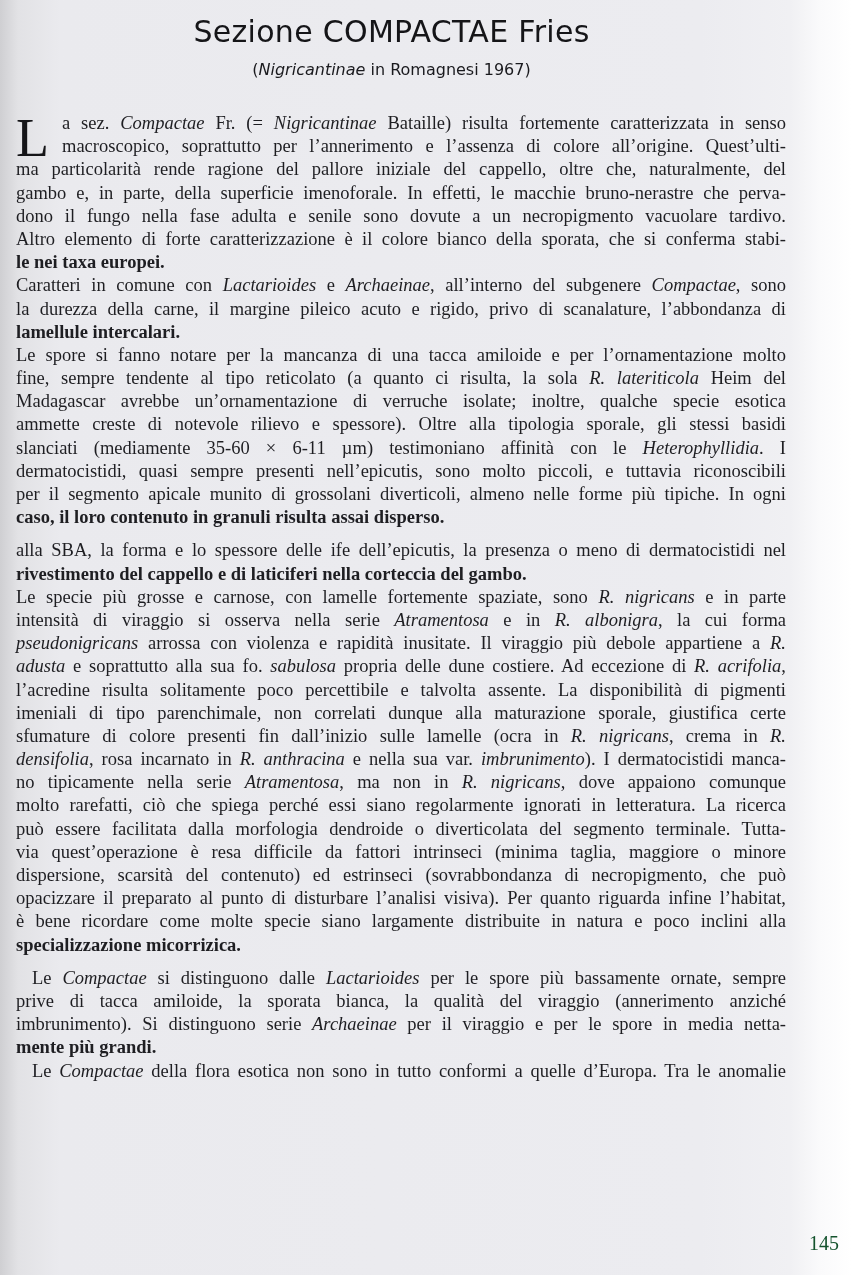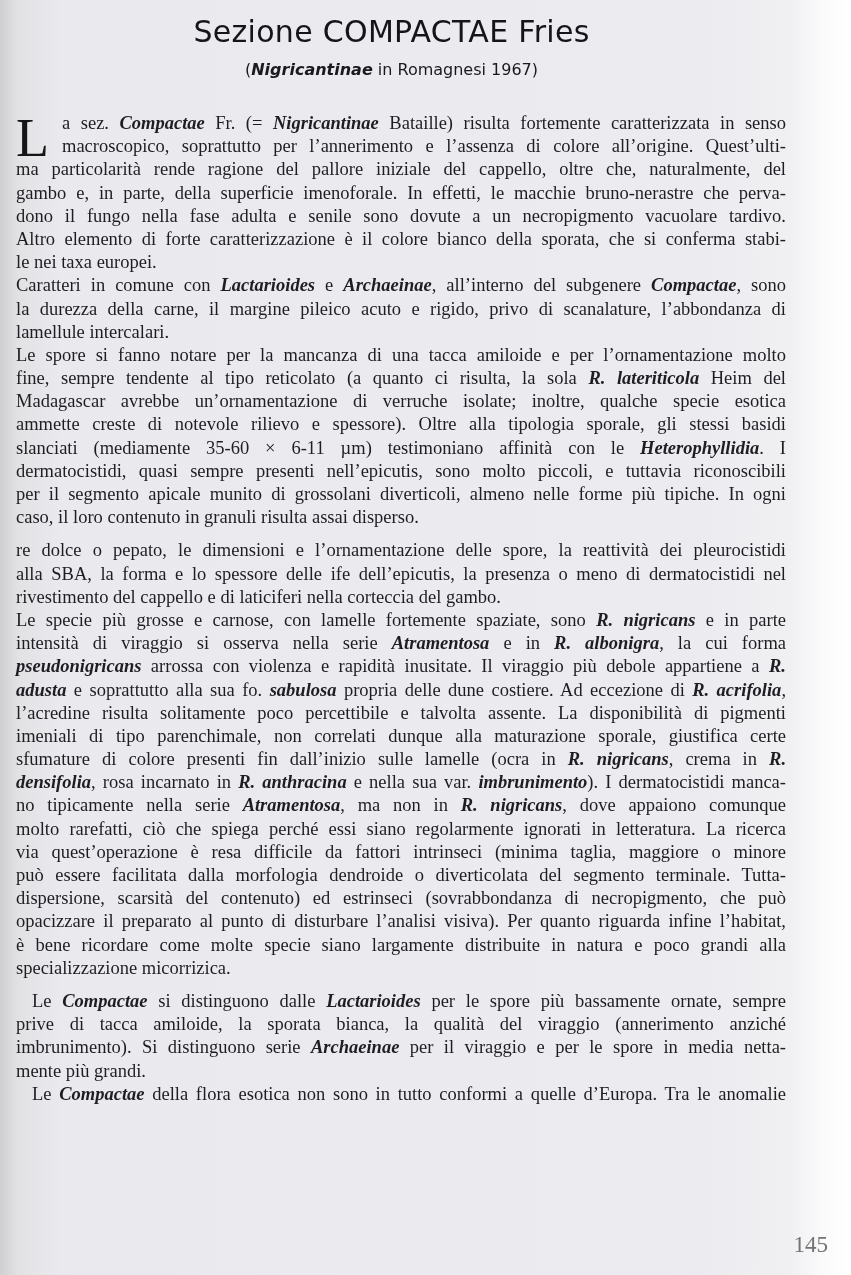--- a/index.html
+++ b/index.html
@@ -27,30 +27,30 @@
   .body {
     position: absolute; left: 16px; top: 112px; width: 770px;
     font-size: 18.5px; line-height: 23.2px;
     text-align: justify;
     font-stretch: condensed;
   }
   .line {
     display: block; white-space: nowrap; text-align-last: justify;
     height: 23.2px;
   }
-  .line.last { text-align-last: left; }
+  .line.last { text-align-last: left; font-weight: bold; }
   .gap { height: 10px; }
   .dropcap {
     position: absolute; left: 0; top: 4px;
     font-size: 54px; line-height: 44px; color: #151518;
   }
-  i { font-style: italic; font-weight: bold; }
+  i { font-style: italic; }
   .pagenum {
-    position: absolute; right: 23px; top: 1232px;
-    font-size: 23px; color: #737373;
+    position: absolute; right: 12px; top: 1232px;
+    font-size: 20px; color: #14532d;
   }
 </style>
 </head>
 <body>
 
 <div class="title">Sezione COMPACTAE Fries</div>
 <div class="subtitle"><span>(</span><i>Nigricantinae</i><span> in Romagnesi 1967)</span></div>
 
 <div class="body">
   <span class="dropcap">L</span>
@@ -74,40 +74,39 @@
         <span class="line"><span>fine, sempre tendente al tipo reticolato (a quanto ci risulta, la sola </span><i>R. lateriticola</i><span> Heim del</span></span>
         <span class="line"><span>Madagascar avrebbe un’ornamentazione di verruche isolate; inoltre, qualche specie esotica</span></span>
         <span class="line"><span>ammette creste di notevole rilievo e spessore). Oltre alla tipologia sporale, gli stessi basidi</span></span>
         <span class="line"><span>slanciati (mediamente 35-60 × 6-11 µm) testimoniano affinità con le </span><i>Heterophyllidia</i><span>. I</span></span>
         <span class="line"><span>dermatocistidi, quasi sempre presenti nell’epicutis, sono molto piccoli, e tuttavia riconoscibili</span></span>
         <span class="line"><span>per il segmento apicale munito di grossolani diverticoli, almeno nelle forme più tipiche. In ogni</span></span>
         <span class="line last"><span>caso, il loro contenuto in granuli risulta assai disperso.</span></span>
       </div>
       <div class="gap"></div>
       <div>
-        <span class="line"><span>re dolce o pepato, le dimensioni e l’ornamentazione delle spore, la reattività dei pleurocistidi</span></span>
         <span class="line"><span>alla SBA, la forma e lo spessore delle ife dell’epicutis, la presenza o meno di dermatocistidi nel</span></span>
         <span class="line last"><span>rivestimento del cappello e di laticiferi nella corteccia del gambo.</span></span>
       </div>
       <div>
         <span class="line"><span>Le specie più grosse e carnose, con lamelle fortemente spaziate, sono </span><i>R. nigricans</i><span> e in parte</span></span>
         <span class="line"><span>intensità di viraggio si osserva nella serie </span><i>Atramentosa</i><span> e in </span><i>R. albonigra</i><span>, la cui forma</span></span>
         <span class="line"><i>pseudonigricans</i><span> arrossa con violenza e rapidità inusitate. Il viraggio più debole appartiene a </span><i>R.</i></span>
         <span class="line"><i>adusta</i><span> e soprattutto alla sua fo. </span><i>sabulosa</i><span> propria delle dune costiere. Ad eccezione di </span><i>R. acrifolia</i><span>,</span></span>
         <span class="line"><span>l’acredine risulta solitamente poco percettibile e talvolta assente. La disponibilità di pigmenti</span></span>
         <span class="line"><span>imeniali di tipo parenchimale, non correlati dunque alla maturazione sporale, giustifica certe</span></span>
         <span class="line"><span>sfumature di colore presenti fin dall’inizio sulle lamelle (ocra in </span><i>R. nigricans</i><span>, crema in </span><i>R.</i></span>
         <span class="line"><i>densifolia</i><span>, rosa incarnato in </span><i>R. anthracina</i><span> e nella sua var. </span><i>imbrunimento</i><span>). I dermatocistidi manca-</span></span>
         <span class="line"><span>no tipicamente nella serie </span><i>Atramentosa</i><span>, ma non in </span><i>R. nigricans</i><span>, dove appaiono comunque</span></span>
         <span class="line"><span>molto rarefatti, ciò che spiega perché essi siano regolarmente ignorati in letteratura. La ricerca</span></span>
+        <span class="line"><span>può essere facilitata dalla morfologia dendroide o diverticolata del segmento terminale. Tutta-</span></span>
         <span class="line"><span>via quest’operazione è resa difficile da fattori intrinseci (minima taglia, maggiore o minore</span></span>
-        <span class="line"><span>può essere facilitata dalla morfologia dendroide o diverticolata del segmento terminale. Tutta-</span></span>
         <span class="line"><span>dispersione, scarsità del contenuto) ed estrinseci (sovrabbondanza di necropigmento, che può</span></span>
         <span class="line"><span>opacizzare il preparato al punto di disturbare l’analisi visiva). Per quanto riguarda infine l’habitat,</span></span>
-        <span class="line"><span>è bene ricordare come molte specie siano largamente distribuite in natura e poco grandi alla</span></span>
+        <span class="line"><span>è bene ricordare come molte specie siano largamente distribuite in natura e poco inclini alla</span></span>
         <span class="line last"><span>specializzazione micorrizica.</span></span>
       </div>
       <div class="gap"></div>
       <div>
         <span class="line" style="padding-left: 16px;"><span>Le </span><i>Compactae</i><span> si distinguono dalle </span><i>Lactarioides</i><span> per le spore più bassamente ornate, sempre</span></span>
         <span class="line" style="padding-left: 0px;"><span>prive di tacca amiloide, la sporata bianca, la qualità del viraggio (annerimento anziché</span></span>
         <span class="line" style="padding-left: 0px;"><span>imbrunimento). Si distinguono serie </span><i>Archaeinae</i><span> per il viraggio e per le spore in media netta-</span></span>
         <span class="line last" style="padding-left: 0px;"><span>mente più grandi.</span></span>
       </div>
       <div>

